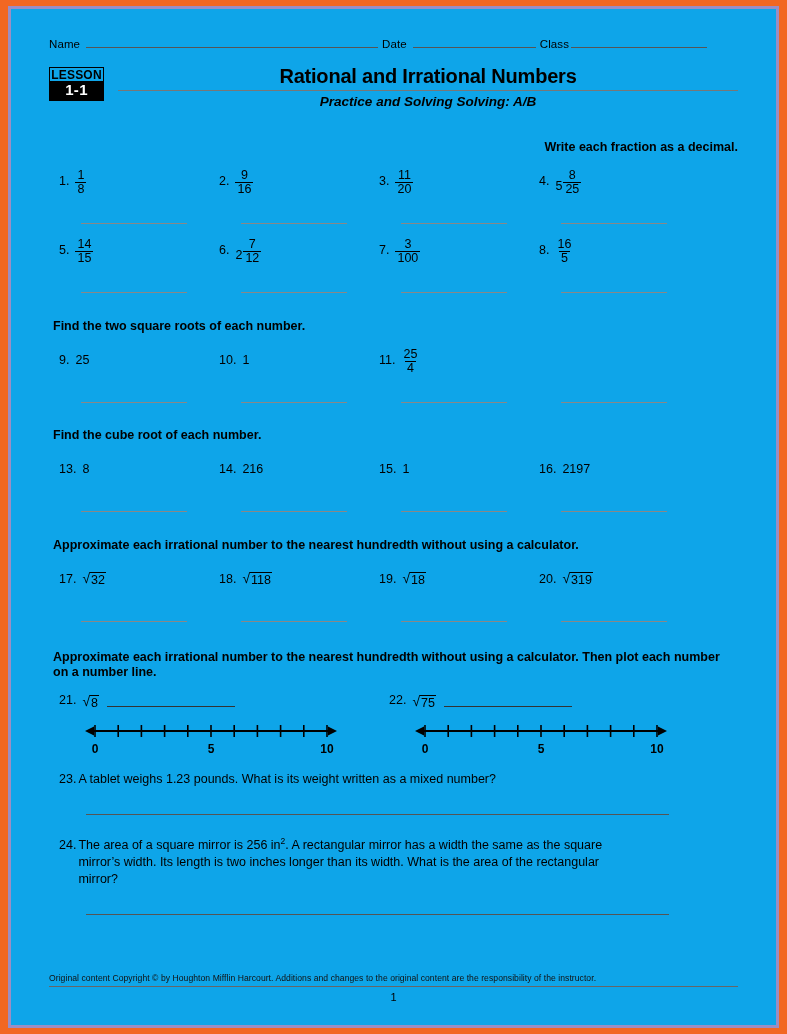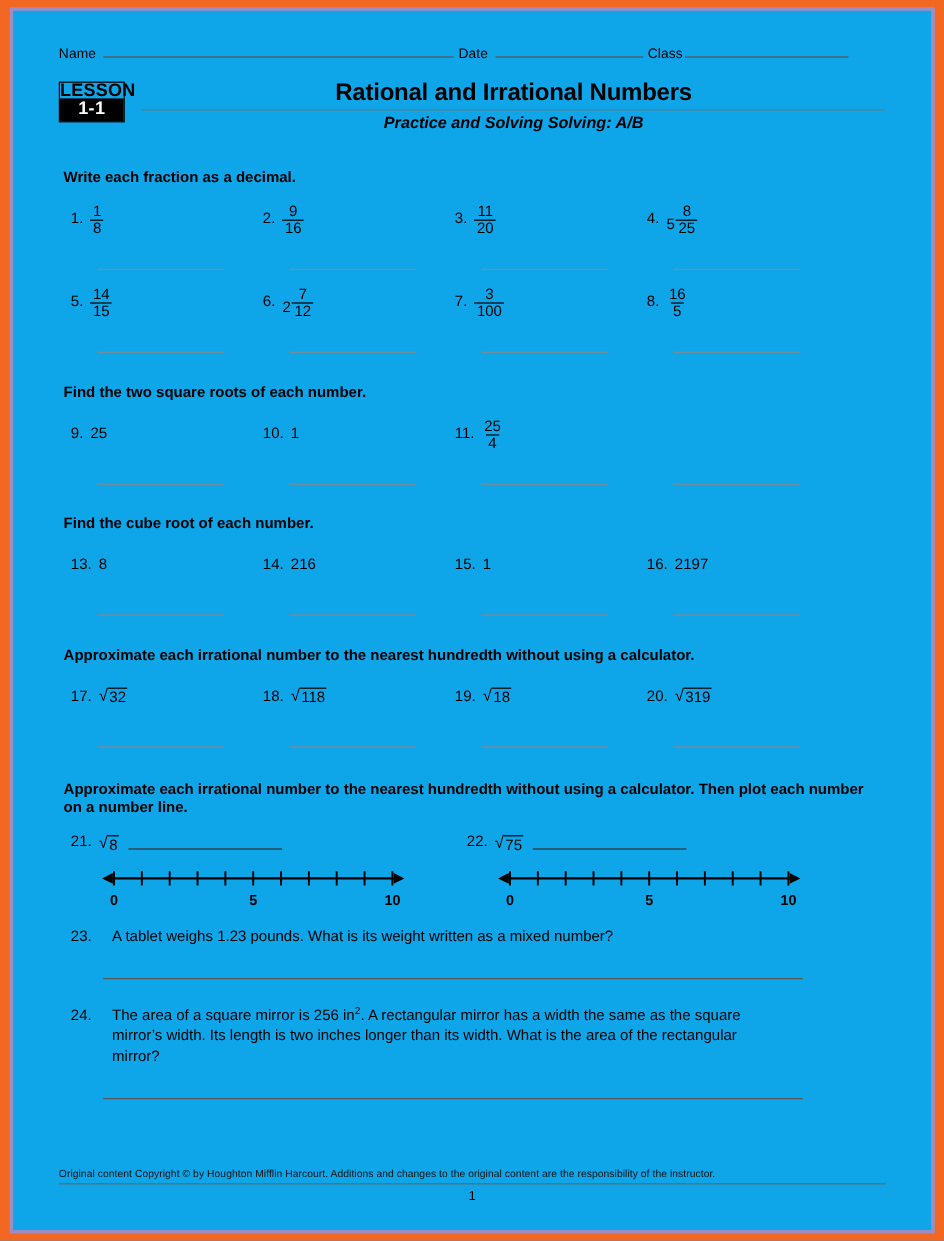--- a/index.html
+++ b/index.html
@@ -44,21 +44,21 @@
   
   .header { display: flex; margin-top: 15px; }
   .badge {
     width: 55px; flex: 0 0 55px;
     border: 1.5px solid #000;
     text-align: center;
     align-self: flex-start;
     margin-top: 2px;
   }
   .badge-top {
-    font-size: 15px; font-weight: bold;
+    font-size: 12px; font-weight: bold;
     letter-spacing: .2px; padding: 1px 0 0 0;
     line-height: 12px;
   }
   .badge-bot {
     background: #000; color: #fff;
     font-size: 15px; font-weight: bold;
     line-height: 18px; padding-bottom: 1px;
     letter-spacing: .3px;
   }
   .titlebox { margin-left: 14px; flex: 1; padding-top: 0px; text-align: center; }
@@ -74,21 +74,21 @@
     font-size: 13.5px; font-weight: bold; font-style: italic;
     line-height: 16px;
   }
 
   
   .instr {
     font-size: 12.5px; font-weight: bold;
     line-height: 15px;
     margin: 0 0 0 4px;
   }
-  .sec-1 { margin-top: 30px; }
+  .sec-1 { margin-top: 30px; text-align: right; }
   .sec-2 { margin-top: 26px; }
   .sec-3 { margin-top: 25px; }
   .sec-4 { margin-top: 26px; }
   .sec-5 { margin-top: 28px; }
 
   
   .prow {
     display: flex;
     margin-left: 10px;
   }
@@ -142,21 +142,21 @@
     font-size: 12px; font-weight: bold; margin-top: 1px;
   }
   .nl-labels span { position: absolute; transform: translateX(-50%); }
 
   
   .wprob {
     display: flex; margin-left: 10px;
     font-size: 12.5px; line-height: 17px;
   }
   .wprob .pnum2 { white-space: nowrap; }
-  .wprob .ptext { margin-left: 17px; max-width: 560px; }
+  .wprob .ptext { margin-left: 2px; max-width: 560px; }
   sup { font-size: 8.5px; vertical-align: super; line-height: 0; }
   .wline {
     border-bottom: 1.3px solid #555;
     width: 583px; margin-left: 37px; height: 1px;
   }
 
   
   .footer {
     position: absolute; left: 38px; right: 38px; bottom: 22px;
   }

